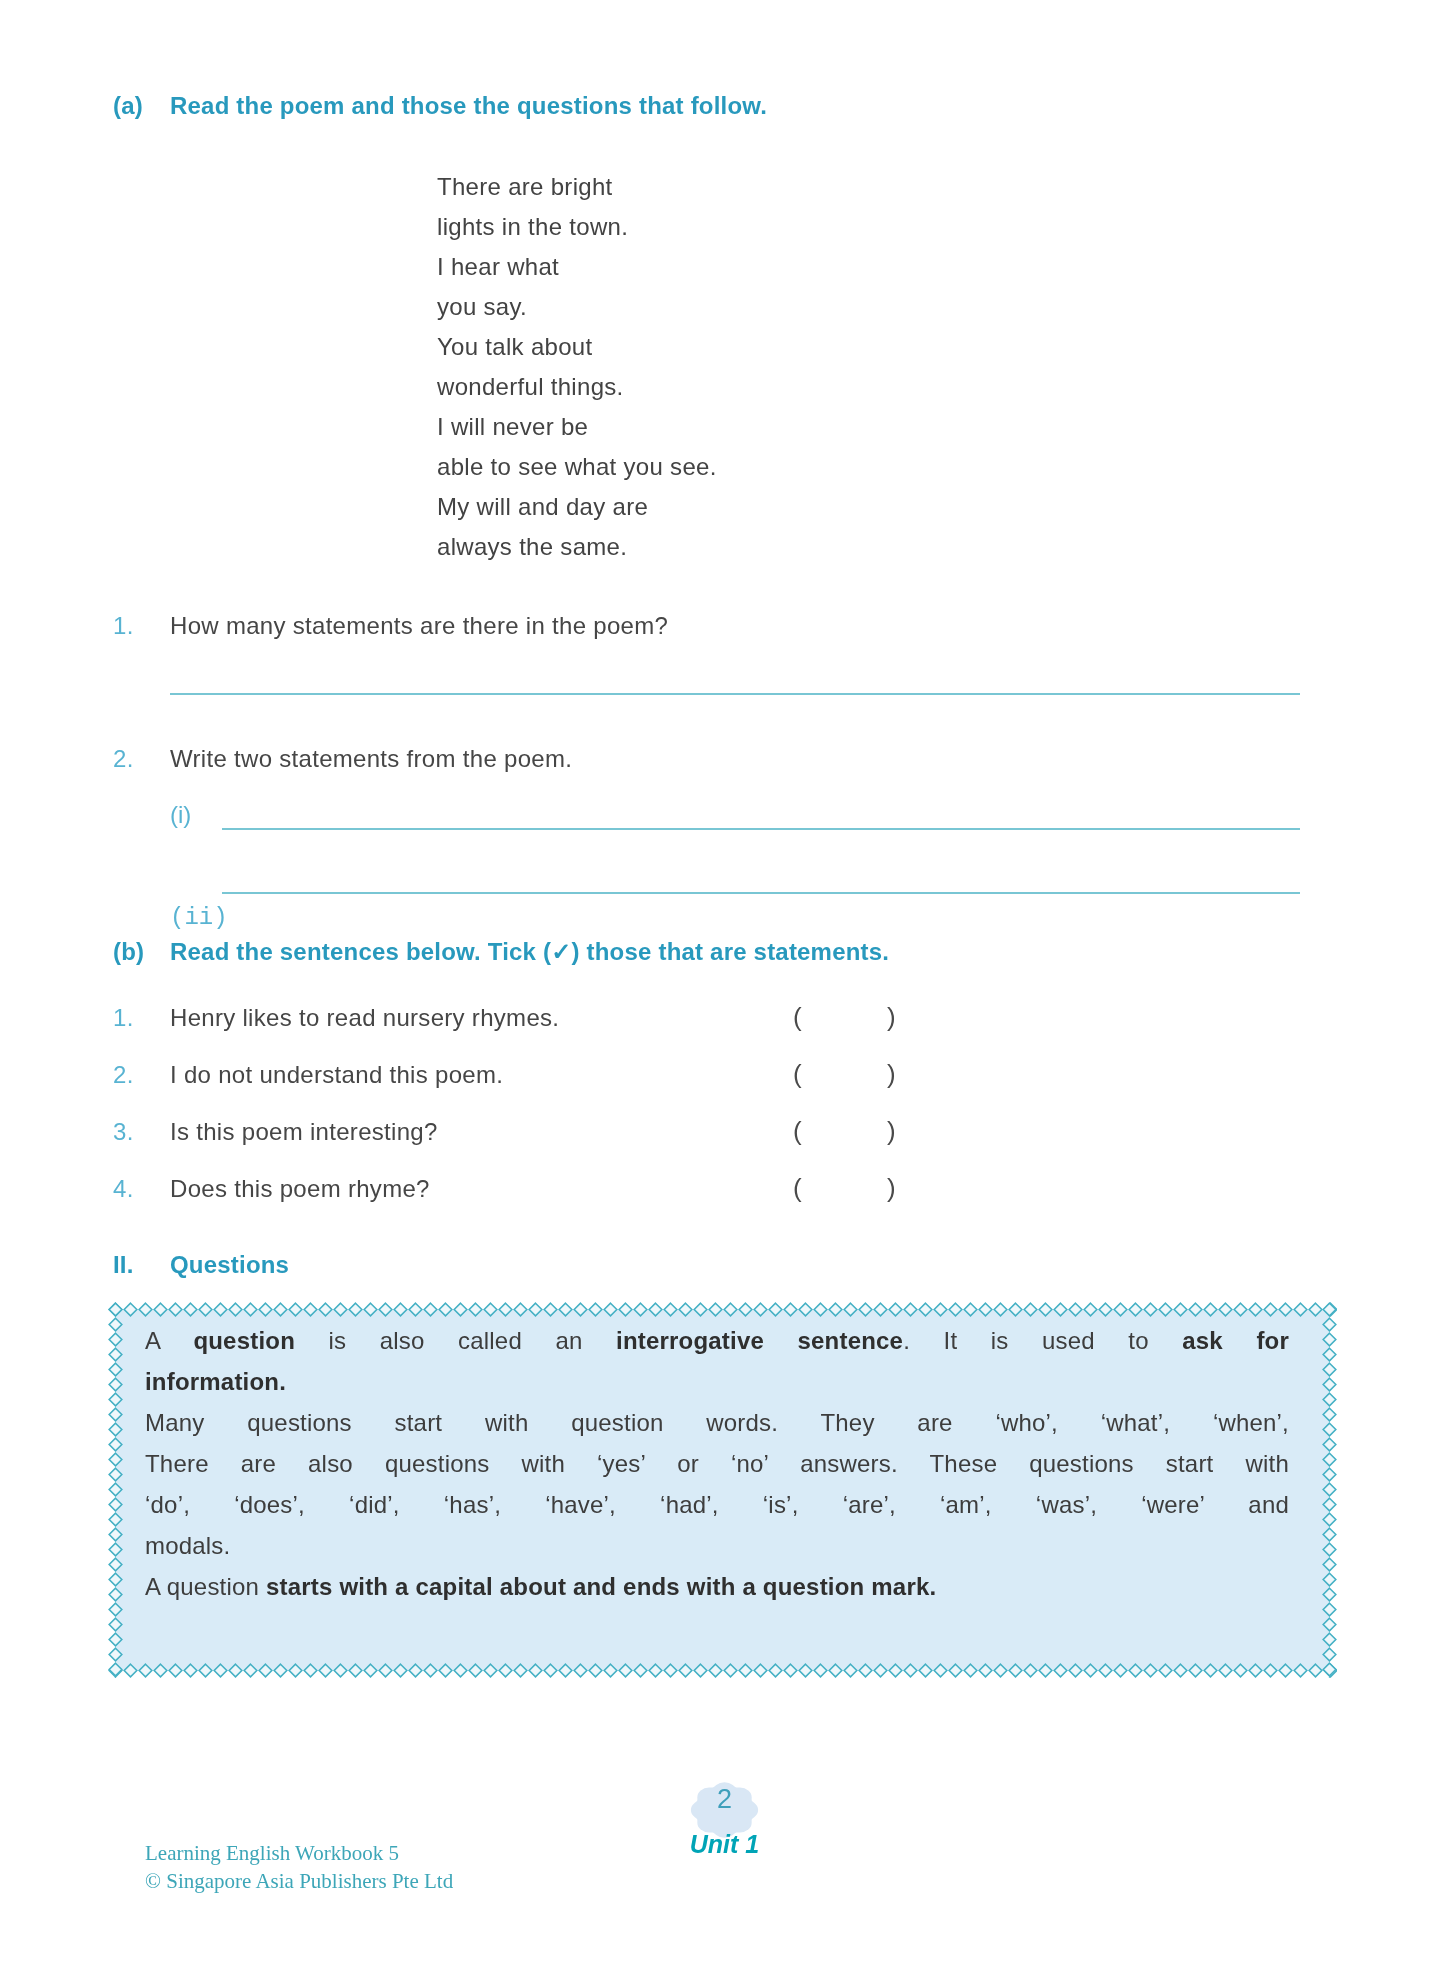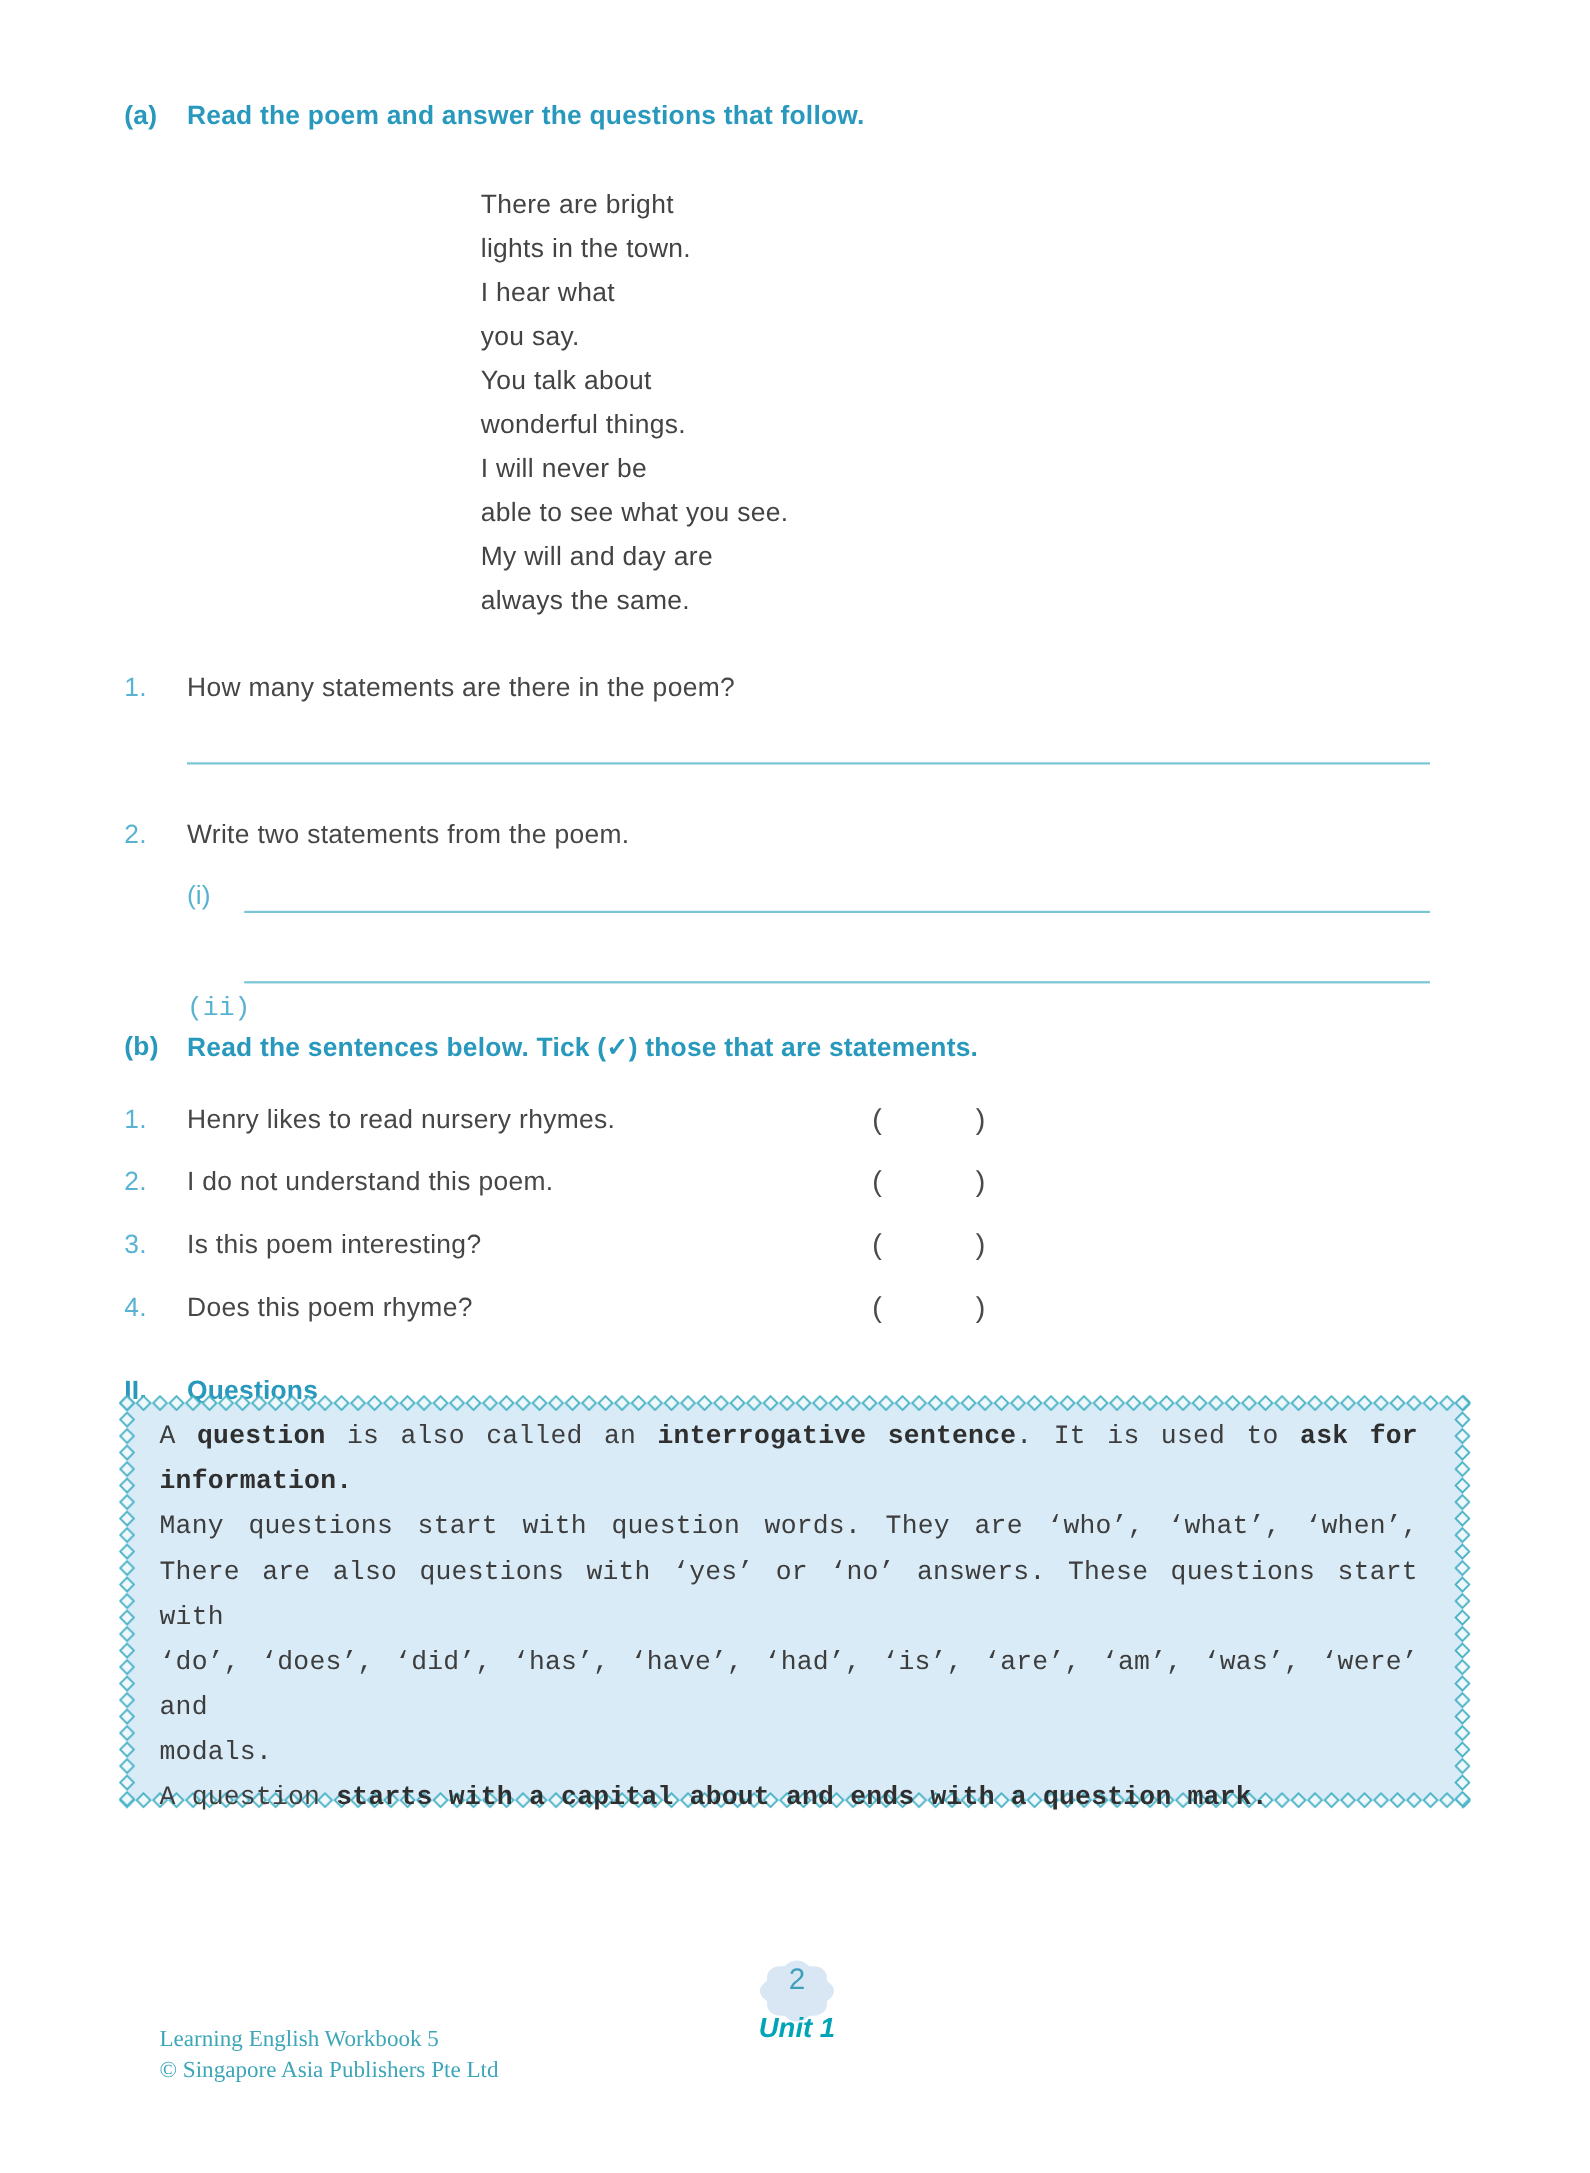--- a/index.html
+++ b/index.html
@@ -31,21 +31,21 @@
   #line-ii { left:222px; top:892px; width:1078px; }
   
   .sentence-list { position:absolute; left:113px; top:1004px; width:920px; }
   .sentence-row { position:relative; height:57px; font-size:24px; letter-spacing:0.3px;
                   display:flex; }
   .sentence-row .num { width:57px; flex:0 0 57px; color:#58b3d2; }
   .sentence-row .paren { position:absolute; top:-2px; font-size:26px; color:#4a4a4a; }
   .sentence-row .paren.open  { left:680px; }
   .sentence-row .paren.close { left:774px; }
   
-  .rules-box { position:absolute; left:108px; top:1268px; width:1229px; height:376px;font-family:Liberation Mono, monospace; }
+  .rules-box { position:absolute; left:108px; top:1302px; width:1229px; height:376px; }
   .rules-bg { position:absolute; left:7px; top:7px; right:7px; bottom:7px; background:#d9ebf7; }
   .chain { position:absolute; }
   .chain.top    { left:0; top:0; width:100%; height:15px; }
   .chain.bottom { left:0; bottom:0; width:100%; height:15px; }
   .chain.left   { left:0; top:0; width:15px; height:100%; }
   .chain.right  { right:0; top:0; width:15px; height:100%; }
   .rules-text { position:absolute; left:37px; top:18px; width:1144px; font-size:24px;
                 color:#3d3d3d; letter-spacing:0.2px; }
   .rule-line { line-height:41px; text-align:left; }
   .rule-line.just { text-align:justify; text-align-last:justify; }
@@ -61,21 +61,21 @@
   .footer { position:absolute; left:145px; top:1839px; font-family:"Liberation Serif", serif;
             font-size:21px; line-height:28px; color:#3da6b8; }
 </style>
 </head>
 <body>
 
 <div class="page">
 
   <div class="sec-heading" id="heading-a">
     <span class="sec-label">(a)</span>
-    <span>Read the poem and answer the questions that follow.</span>
+    <span>Read the poem and those the questions that follow.</span>
   </div>
 
   <div class="poem">
       <div>There are bright</div>
       <div>lights in the town.</div>
       <div>I hear what</div>
       <div>you say.</div>
       <div>You talk about</div>
       <div>wonderful things.</div>
       <div>I will never be</div>

